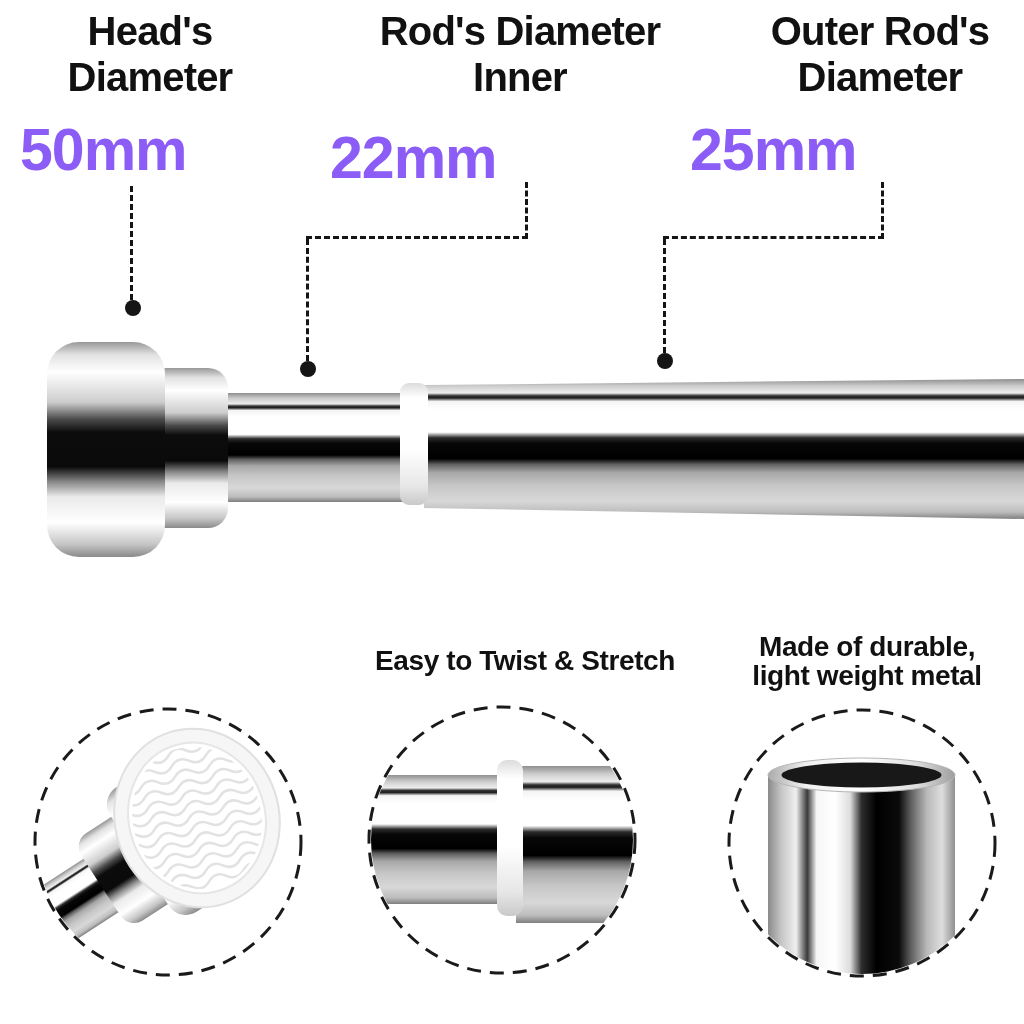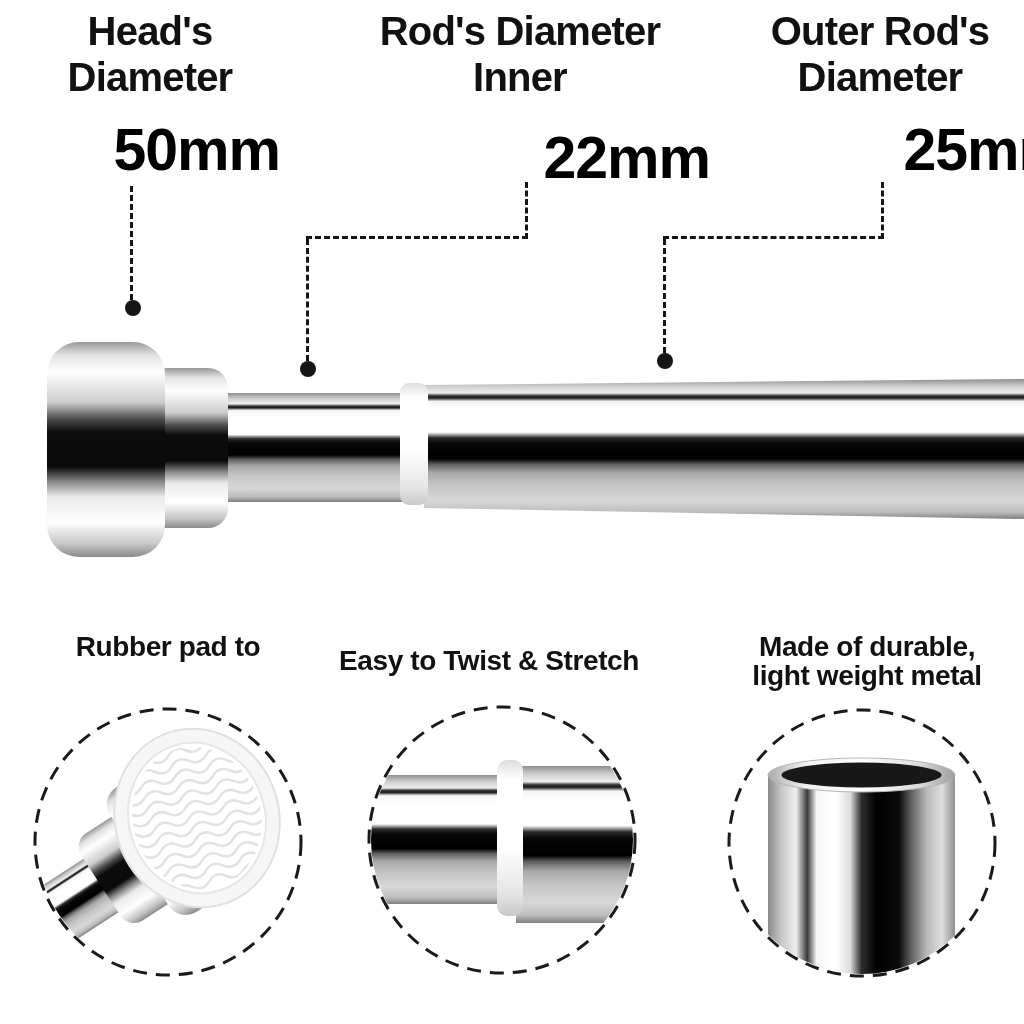--- a/index.html
+++ b/index.html
@@ -5,22 +5,22 @@
   html,body{margin:0;padding:0;background:#ffffff;}
   .canvas{
     position:relative;width:1024px;height:1024px;background:#ffffff;
     font-family:"Liberation Sans",sans-serif;color:#111111;overflow:hidden;
   }
   .m-label{
     position:absolute;text-align:center;font-weight:bold;
     font-size:40px;line-height:46px;letter-spacing:-0.8px;color:#111111;
   }
   .m-value{
-    position:absolute;text-align:right;font-weight:bold;
-    font-size:59px;letter-spacing:-1px;color:#000000;
+    position:absolute;text-align:left;font-weight:bold;
+    font-size:59px;letter-spacing:-1px;color:#8b5cf6;
   }
   .f-label{
     position:absolute;text-align:center;font-weight:bold;
     font-size:28px;line-height:29px;letter-spacing:-0.4px;color:#111111;
   }
   .dash-v{position:absolute;width:0;border-left:3px dashed #151515;}
   .dash-h{position:absolute;height:0;border-top:3px dashed #151515;}
   .dot{position:absolute;width:16px;height:16px;border-radius:50%;background:#151515;}
   .abs{position:absolute;}
   svg{display:block;}
@@ -131,23 +131,22 @@
 
   <svg class="abs" style="left:0;top:330px" width="1024" height="245" viewBox="0 0 1024 245">
     <rect x="212" y="63" width="212" height="109" fill="url(#chromeV)"></rect>
     <rect x="146" y="38" width="82" height="160" rx="20" fill="url(#chromeHead)"></rect>
     <rect x="47" y="12" width="118" height="215" rx="32" fill="url(#chromeHead)"></rect>
     <polygon points="424,55 1024,49 1024,189 424,178" fill="url(#chromeV)"></polygon>
     <rect x="400" y="53" width="28" height="122" rx="9" fill="url(#collarG)"></rect>
   </svg>
 
   <div class="f-label" style="left:28px;top:632px;width:280px">
-    <div>Rubber pad to</div>
-  </div>
-  <div class="f-label" style="left:324px;top:646px;width:330px">
+  </div>
+  <div class="f-label" style="left:360px;top:646px;width:330px">
     <div>Easy to Twist &amp; Stretch</div>
   </div>
   <div class="f-label" style="left:700px;top:632px;width:334px">
     <div>Made of durable,</div>
     <div>light weight metal</div>
   </div>
 
   <svg class="abs" style="left:32px;top:706px" width="272" height="272" viewBox="0 0 272 272">
     <defs>
       <clipPath id="c1clip">

